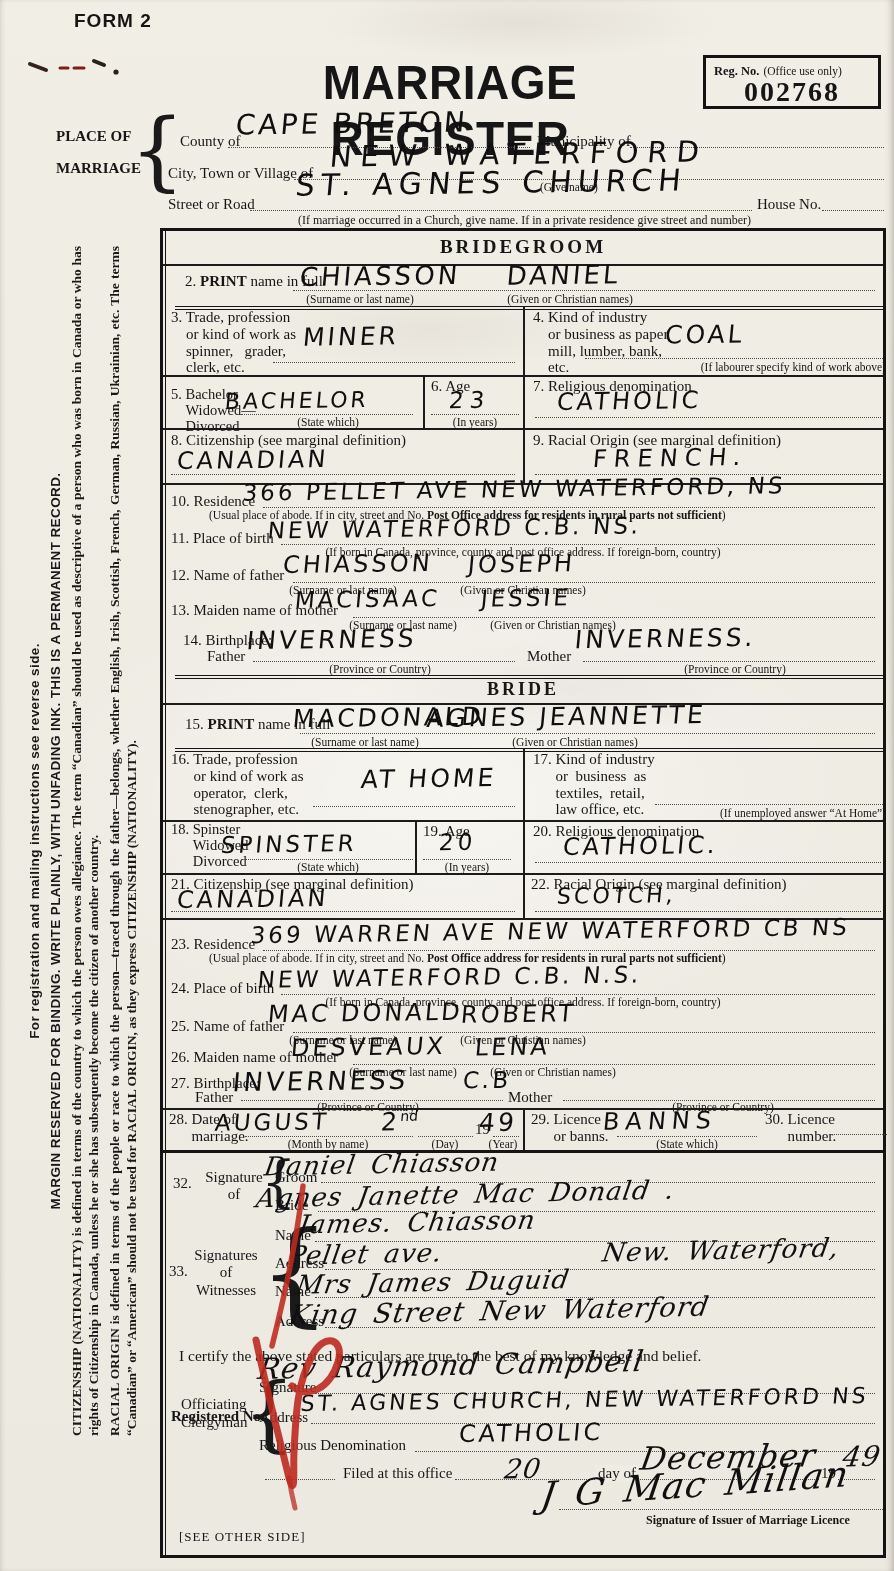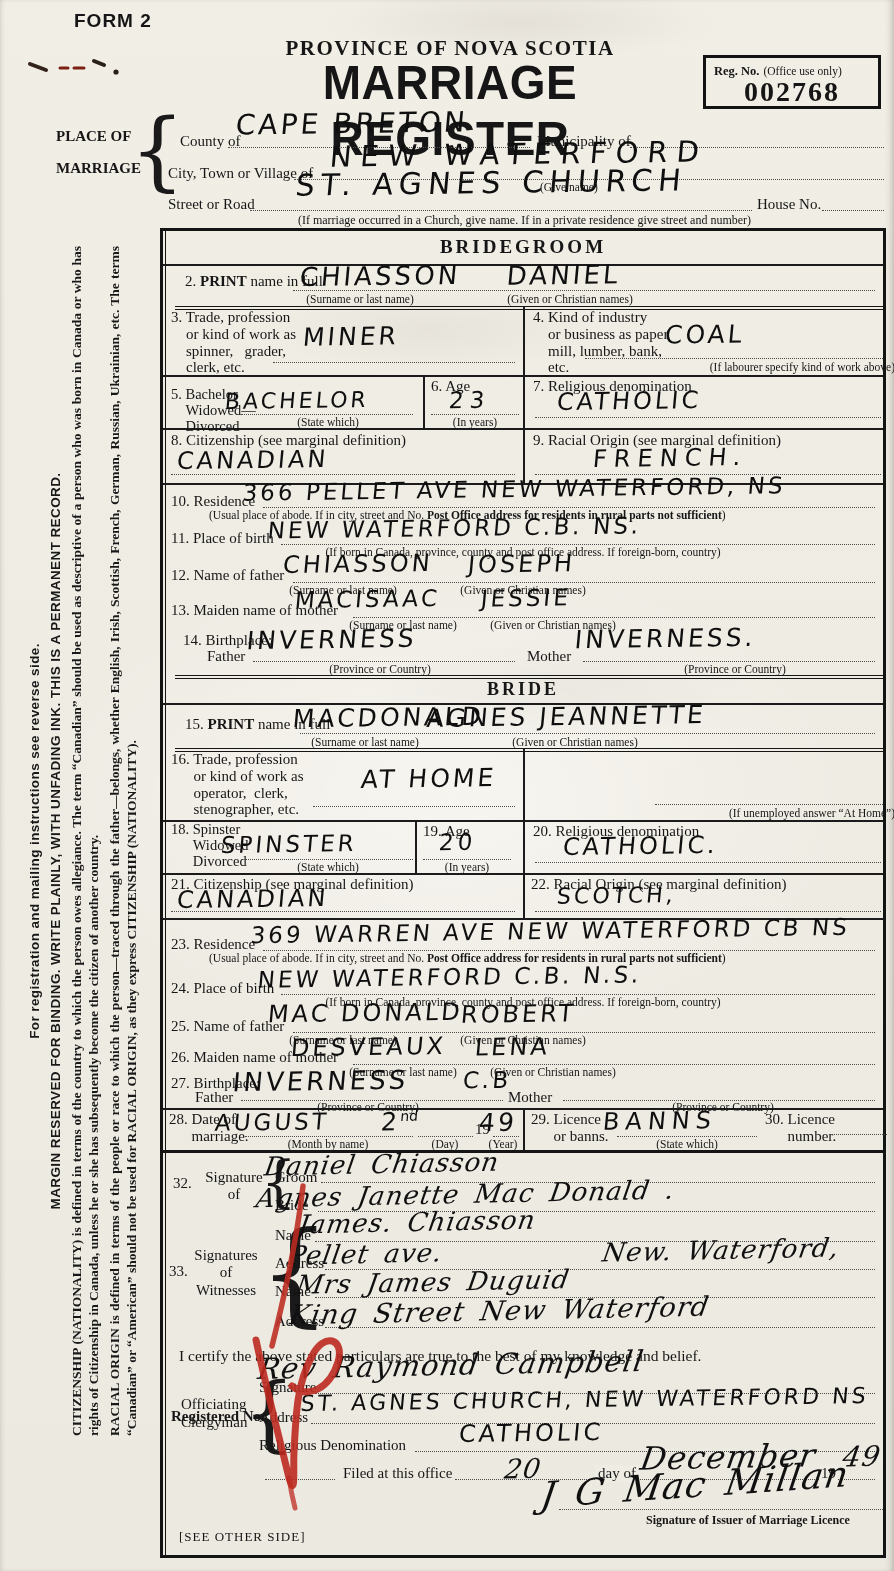--- a/index.html
+++ b/index.html
@@ -19,21 +19,21 @@
   .sub{position:absolute;font:11.5px/1.1 "Liberation Serif",serif;transform:translateX(-50%);white-space:nowrap;}
   .dl{position:absolute;height:0;border-bottom:1.6px dotted #4c4c4c;}
   .hw{position:absolute;font-family:"DejaVu Sans",sans-serif;color:#0f0f0f;letter-spacing:3px;
       transform:skewX(-6deg) rotate(-0.8deg);white-space:nowrap;line-height:1;}
   .cur{position:absolute;font-style:italic;font-family:"DejaVu Serif",serif;color:#101010;
       transform:skewX(-10deg) rotate(-1.2deg);white-space:nowrap;line-height:1;letter-spacing:1px;word-spacing:6px;}
   .row{position:absolute;left:0;right:0;}
   .bb{border-bottom:2px solid #1b1b1b;}
   .bb3{border-bottom:3px solid #151515;}
   .bbd{border-bottom:4px double #151515;margin-left:12px;}
-  .cell{position:absolute;top:0;bottom:0;padding-left:9px;}
+  .cell{position:absolute;top:0;bottom:0;}
   .vl{border-left:2px solid #1b1b1b;}
   .brace{position:absolute;font-family:"DejaVu Serif",serif;font-weight:400;color:#1a1a1a;line-height:.9;}
   .sect{font-weight:bold;letter-spacing:3px;font-size:19px;text-align:center;}
   #mbox{position:absolute;left:160px;top:228px;width:726px;height:1330px;border:3.5px solid #141414;box-sizing:border-box;}
   #mbox::before{content:"";position:absolute;left:2px;top:0;bottom:0;border-left:1.5px solid #141414;}
   #marginnote{position:absolute;left:26px;top:246px;width:132px;height:1190px;}
   #marginnote .rot{width:1190px;height:132px;transform:rotate(-90deg) translateX(-1190px);transform-origin:top left;}
   #marginnote p{margin:0 0 4px 0;font-size:13.5px;line-height:1.26;color:#181818;}
   .m-bold{font-family:"Liberation Sans",sans-serif;font-weight:bold;text-align:center;letter-spacing:.4px;}
   .m-par{font-family:"Liberation Serif",serif;font-weight:bold;text-align:justify;}
@@ -53,21 +53,20 @@
     </div>
   </aside>
 
   <div class="abs" style="left:74px;top:10px;font:bold 19px 'Liberation Sans',sans-serif;letter-spacing:1px;">FORM 2</div>
   <svg class="abs" style="left:22px;top:52px;" width="110" height="26">
     <path d="M8,12 l16,6" stroke="#33231b" stroke-width="4" stroke-linecap="round" fill="none"></path>
     <path d="M38,16 h8 M52,16 h10" stroke="#7c2014" stroke-width="3" stroke-linecap="round" fill="none"></path>
     <path d="M72,9 l10,4" stroke="#2a2019" stroke-width="4" stroke-linecap="round" fill="none"></path>
     <circle cx="94" cy="20" r="2.6" fill="#2a2019"></circle>
   </svg>
-  <div class="abs" style="left:230px;top:36px;width:440px;text-align:center;font-weight:bold;font-size:21px;letter-spacing:1.5px;">PROVINCE OF NOVA SCOTIA</div>
   <div class="abs" style="left:200px;top:56px;width:500px;text-align:center;font-family:'Liberation Sans',sans-serif;font-weight:bold;font-size:46px;letter-spacing:.5px;transform:scaleY(1.04);">MARRIAGE REGISTER</div>
 
   <div class="abs" style="left:703px;top:55px;width:178px;height:54px;border:3px solid #131313;box-sizing:border-box;">
     <div style="padding:3px 0 0 8px;">
       <span style="font-weight:bold;font-size:12.5px;">Reg. No.</span>
       <span style="font-size:11.5px;">(Office use only)</span>
     </div>
     <div style="text-align:center;margin-top:-3px;font-weight:bold;font-size:28px;letter-spacing:2px;">002768</div>
   </div>
 
@@ -223,20 +222,24 @@
     <div class="row bb" style="top:517px;height:72px;">
       <div class="cell" style="left:0;width:360px;">
         <div class="abs lbl pre" style="left:8px;top:3px;line-height:1.12;">16. Trade, profession
       or kind of work as
       operator,  clerk,
       stenographer, etc.</div>
         <div class="dl" style="left:150px;width:202px;top:58px;"></div>
         <span class="hw" style="left:198px;top:18px;font-size:25px;">AT HOME</span>
       </div>
       <div class="cell vl" style="left:360px;width:366px;">
+        <div class="abs lbl pre" style="left:8px;top:3px;line-height:1.12;">17. Kind of industry
+      or  business  as
+      textiles,  retail,
+      law office, etc.</div>
         <div class="dl" style="left:130px;width:228px;top:56px;"></div>
         <span class="abs cap" style="right:5px;top:59px;">(If unemployed answer “At Home”)</span>
       </div>
     </div>
 
     <div class="row bb" style="top:589px;height:53px;">
       <div class="cell" style="left:0;width:308px;">
         <div class="abs lbl pre" style="left:8px;top:2px;font-size:14.5px;line-height:1.1;">18. Spinster
       Widowed
       Divorced</div>

